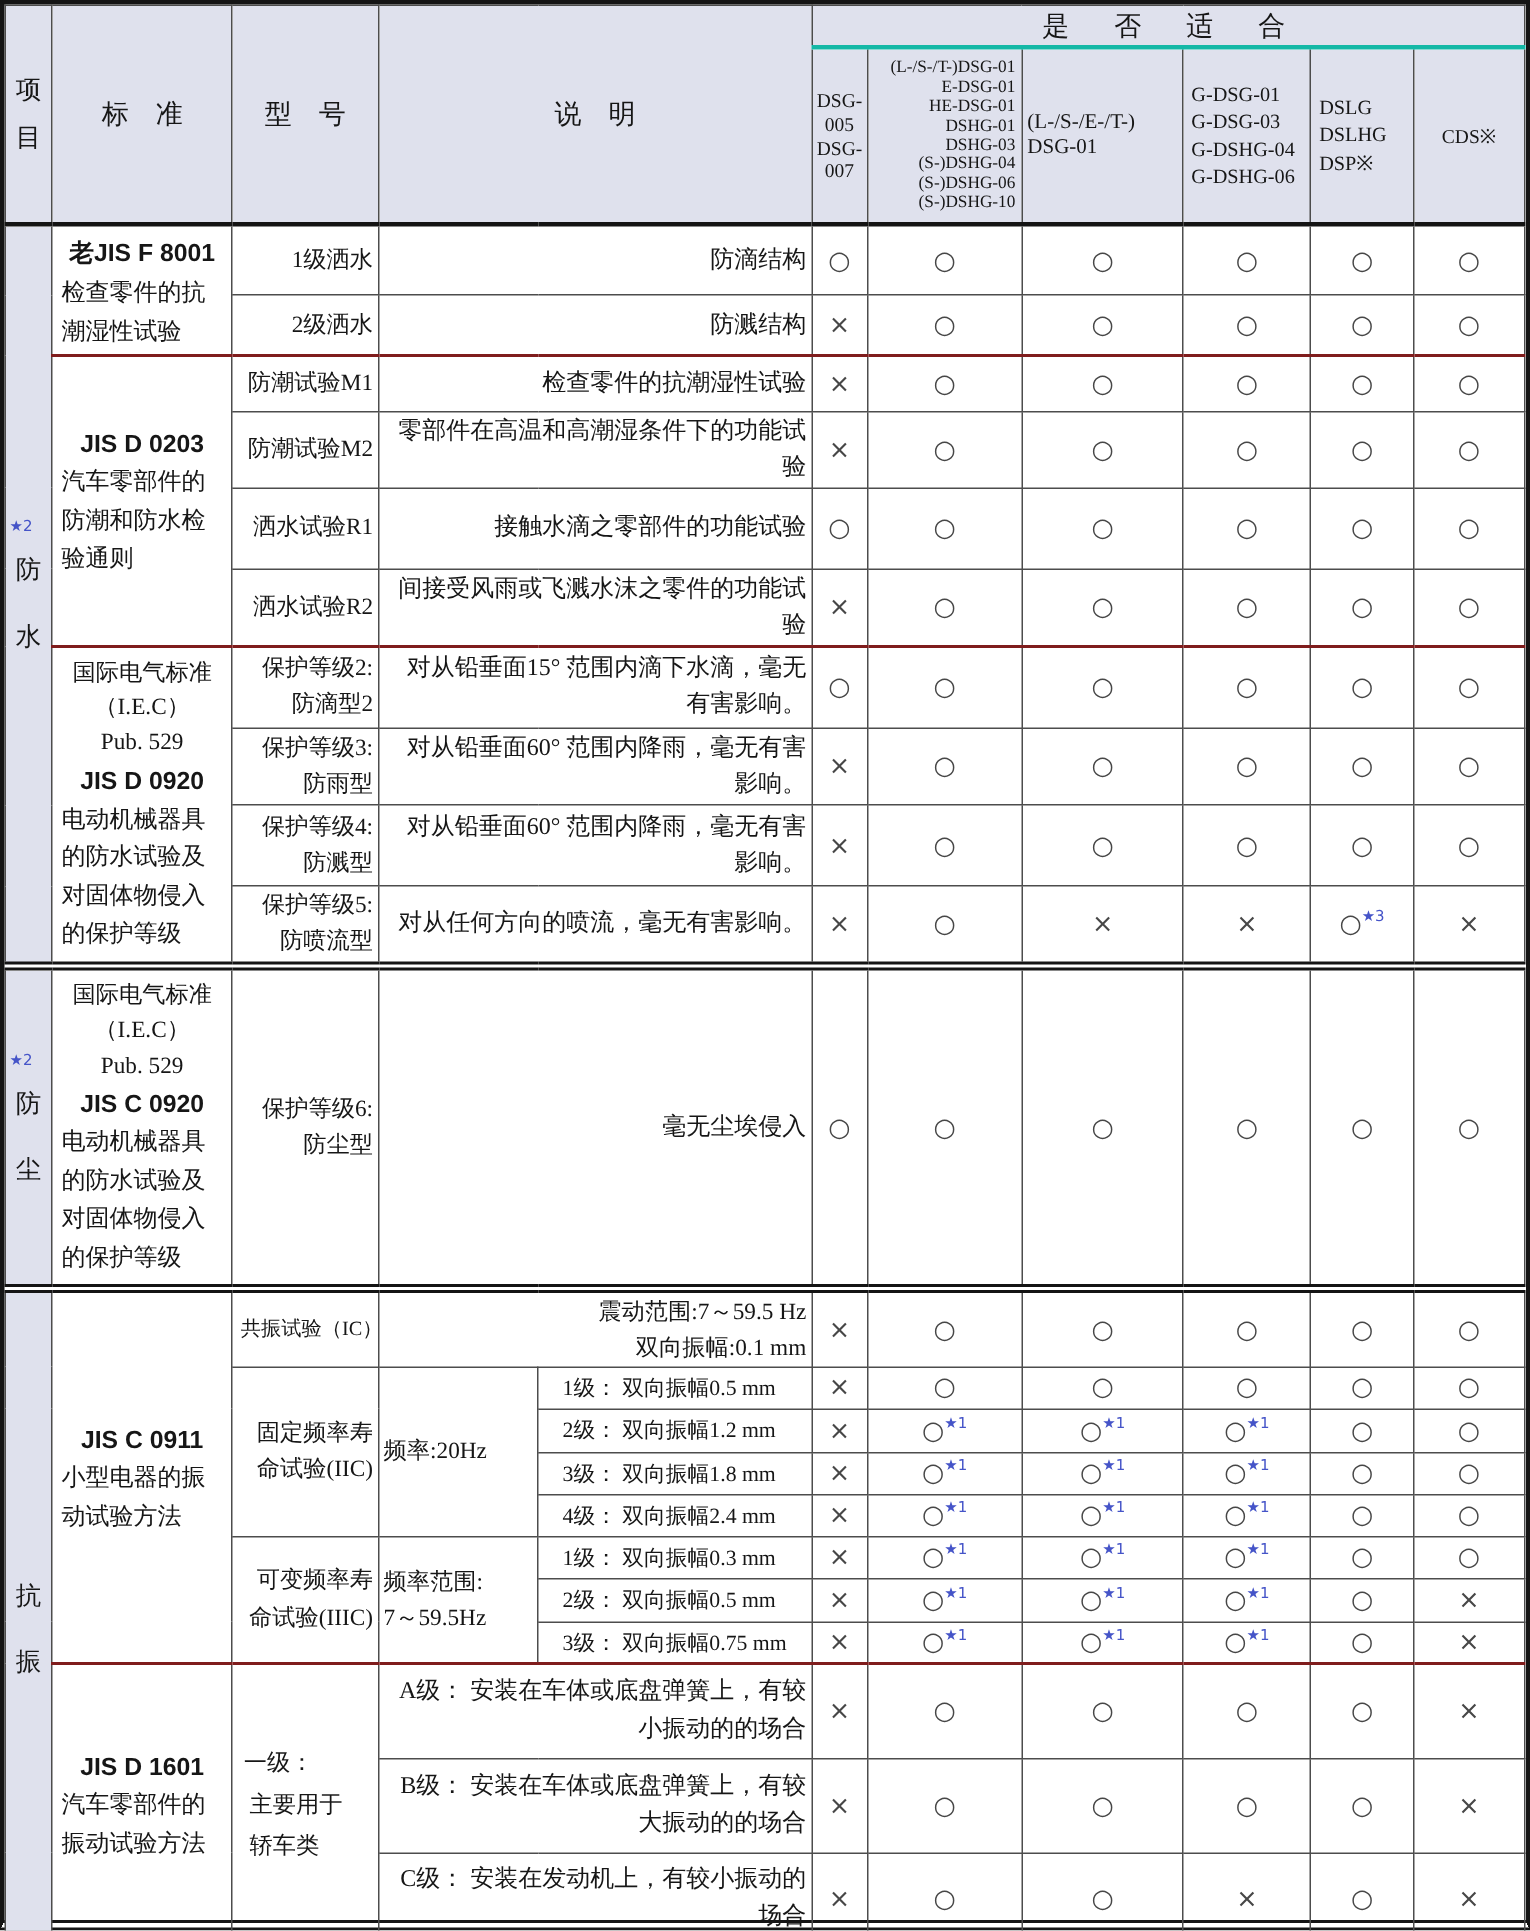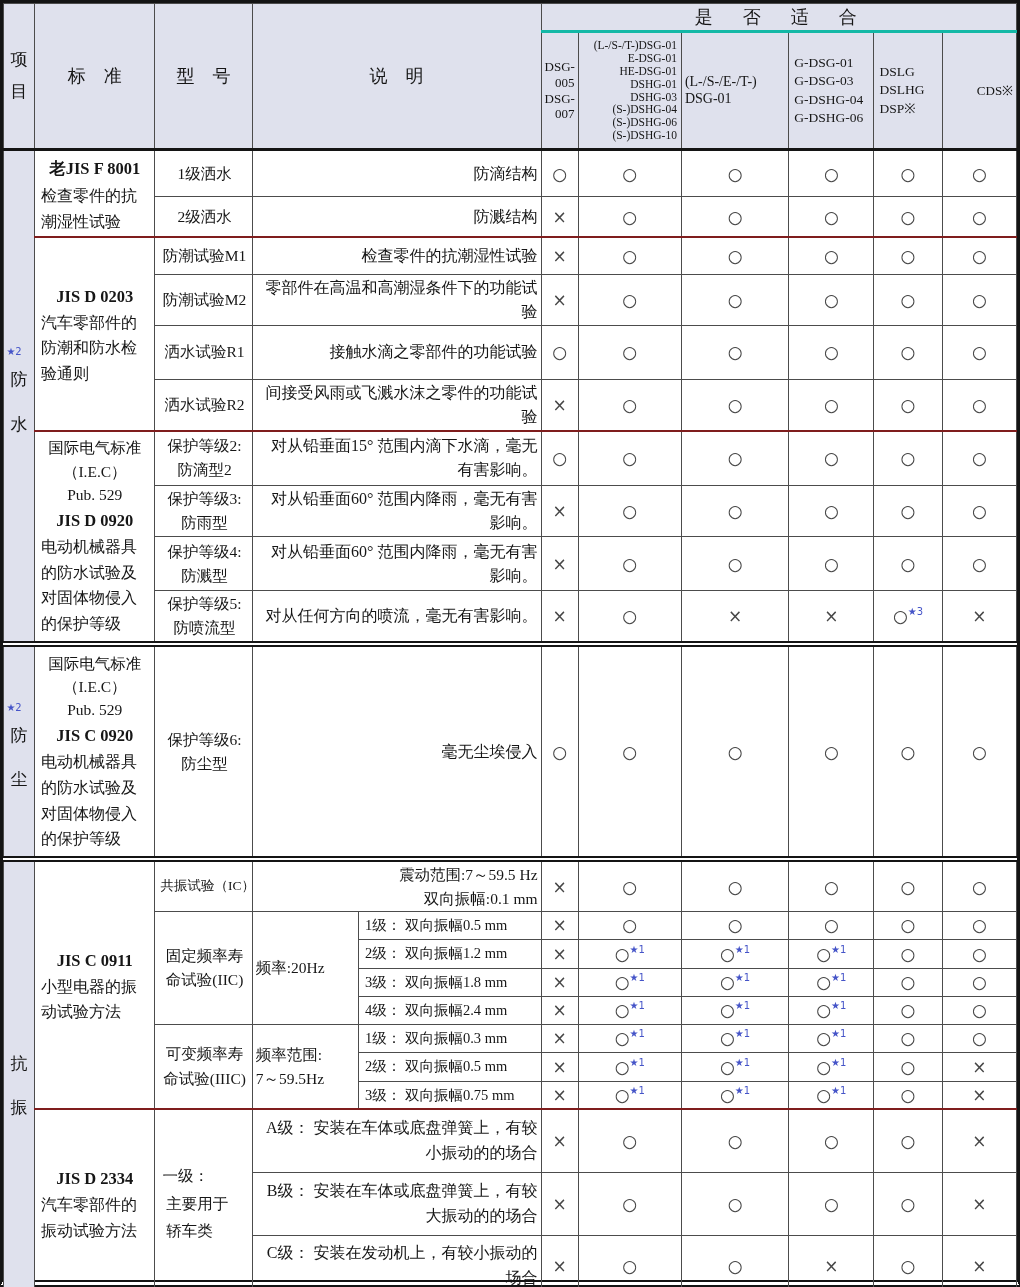--- a/index.html
+++ b/index.html
@@ -9,40 +9,40 @@
   table{width:100%;height:100%;border-collapse:collapse;table-layout:fixed}
   th,td{border:1px solid #4c4c4c;padding:1px 3px;vertical-align:middle;overflow:hidden}
   thead th{background:#dfe1ed;font-weight:normal}
   tbody tr:first-child>td{border-top:3px solid #141414}
   thead tr.models th{border-bottom:3px solid #141414}
   tr.gline>td{border-top:2px solid #7f1d1d}
   tr.sline>td{border-top:6px double #141414}
   .vhead{white-space:pre;font-size:17px;line-height:1.9}
   .hcell{font-size:18px}
   .suit{font-size:18px;letter-spacing:6px;border-bottom:3px solid #14b8a6}
-  .colh{font-size:13px;white-space:pre;line-height:1.2;text-align:right}
+  .colh{font-size:13px;white-space:pre;line-height:1.2;text-align:center}
   .colh.big{font-size:11.5px;text-align:right;padding-right:4px;line-height:1.13}
   .colh.wide{font-size:14px;text-align:left;padding-left:3px}
   .colh.left{text-align:left;padding-left:5px;font-size:13.5px;line-height:1.35}
   .item{background:#dfe1ed;text-align:center;padding:0}
   .vstar{display:block;font-size:10px;height:13px;line-height:13px;color:#4554c8;
     font-family:"DejaVu Sans","Liberation Sans",sans-serif;margin-left:-10px}
   .vtext{white-space:pre;font-size:17px;line-height:2.6;display:block}
   .std{text-align:center;padding:2px 6px}
   .stdpre{display:block;white-space:pre;font-size:15.5px;line-height:1.5}
-  .stdcode{display:block;font-family:Liberation Serif, serif;
+  .stdcode{display:block;font-family:Liberation Sans, sans-serif;
     font-weight:bold;font-size:16.5px;margin:5px 0 3px}
   .stdpost{display:block;font-size:16px;line-height:1.6;text-align:left}
-  .model{font-size:15.5px;padding-left:5px;white-space:pre;line-height:1.55;text-align:center}
+  .model{font-size:15.5px;padding-left:5px;white-space:pre;line-height:1.55;text-align:right}
   .model.sm{font-size:13.5px}
   .model.ctr{text-align:left;padding-left:7px;line-height:1.8}
   .desc{font-size:16px;padding-left:7px;line-height:1.5;text-align:right}
   .desc.pre{white-space:pre;font-size:15.5px}
   .desc.hang{padding-left:60px;text-indent:-54px;line-height:1.55}
-  .grade{font-size:14.5px;padding-left:6px;text-align:left}
+  .grade{font-size:14.5px;padding-left:16px;text-align:left}
   .freq{font-size:15.5px;white-space:pre;line-height:1.5}
   .mk{text-align:center;padding:0}
   .mark{font-size:17px;color:#474747;font-family:"DejaVu Sans","Liberation Sans",sans-serif}
   .mstar{font-size:10px;color:#4554c8;vertical-align:7px;
     font-family:"DejaVu Sans","Liberation Sans",sans-serif}
 </style>
 </head>
 <body>
 
 <div class="wrap">
@@ -333,21 +333,21 @@
   <td class="grade">3级： 双向振幅0.75 mm</td>
   <td class="mk"><span class="mark">×</span><sup class="mstar"></sup></td>
   <td class="mk"><span class="mark">○</span><sup class="mstar">★1</sup></td>
   <td class="mk"><span class="mark">○</span><sup class="mstar">★1</sup></td>
   <td class="mk"><span class="mark">○</span><sup class="mstar">★1</sup></td>
   <td class="mk"><span class="mark">○</span><sup class="mstar"></sup></td>
   <td class="mk"><span class="mark">×</span><sup class="mstar"></sup></td>
 </tr>
 <tr class="gline" style="height:63px">
   <td class="std" rowspan="3">
-            <b class="stdcode">JIS D 2334</b>
+            <b class="stdcode">JIS D 1601</b>
             <span class="stdpost">汽车零部件的振动试验方法</span>
           </td>
   <td class="model ctr" rowspan="3">一级：
  主要用于
  轿车类</td>
   <td class="desc hang" colspan="2">A级： 安装在车体或底盘弹簧上，有较小振动的的场合</td>
   <td class="mk"><span class="mark">×</span><sup class="mstar"></sup></td>
   <td class="mk"><span class="mark">○</span><sup class="mstar"></sup></td>
   <td class="mk"><span class="mark">○</span><sup class="mstar"></sup></td>
   <td class="mk"><span class="mark">○</span><sup class="mstar"></sup></td>

